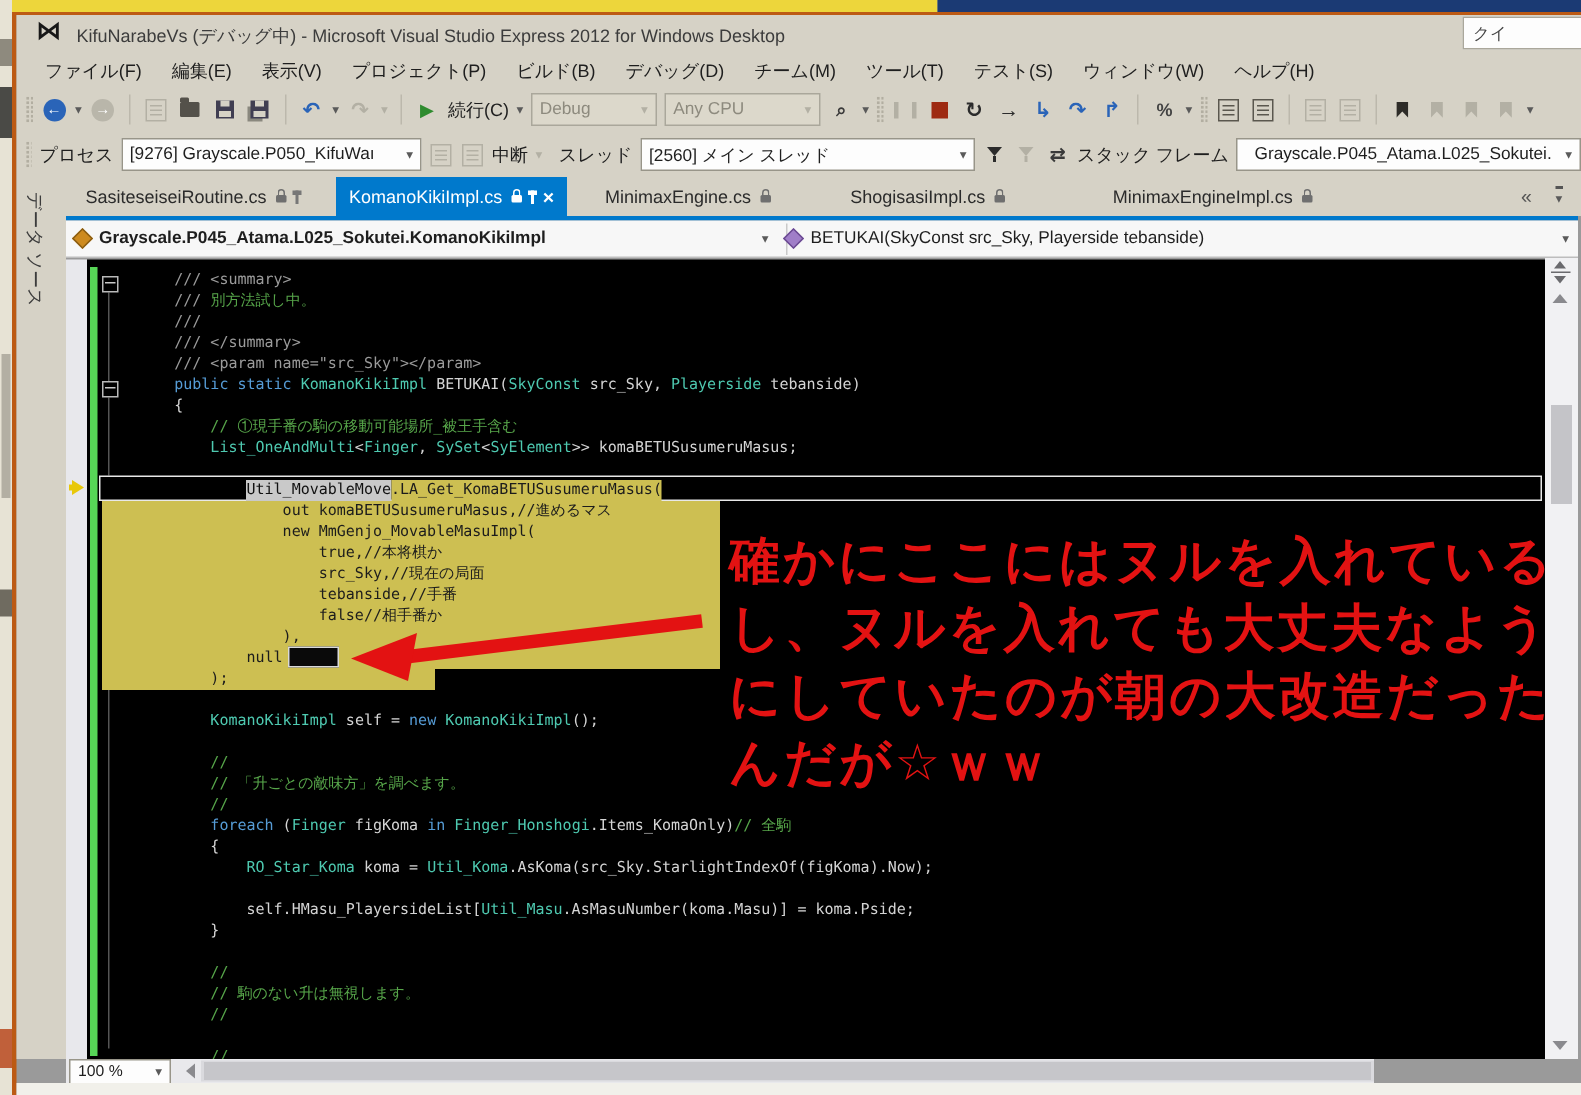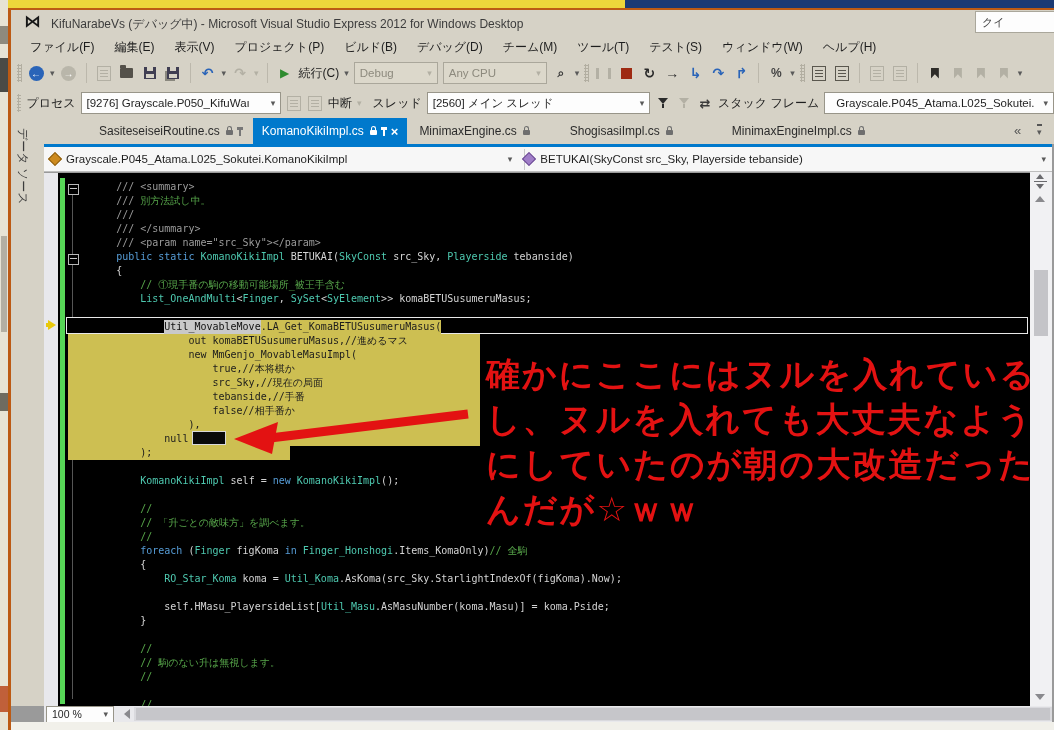--- a/index.html
+++ b/index.html
@@ -39,21 +39,21 @@
   .funnel{position:relative;width:12px;height:12px;}
   .funnel::before{content:"";position:absolute;left:1px;top:1px;border-left:5px solid transparent;border-right:5px solid transparent;border-top:6px solid #2b2b2b;}
   .funnel::after{content:"";position:absolute;left:5px;top:7px;width:2px;height:4px;background:#2b2b2b;}
   .funnel.dis::before{border-top-color:#b3b0a4;}
   .funnel.dis::after{background:#b3b0a4;}
   .combo{height:20px;background:#fdfdfd;border:1px solid #989589;display:flex;align-items:center;font-size:11.5px;color:#1e1e1e;padding:0 5px;white-space:nowrap;overflow:hidden;}
   .combo .caret{margin-left:auto;padding-left:4px;}
   .combo.dis{background:#dcd8cb;color:#8d8a7e;border-color:#aaa79b;}
   .lbl{white-space:nowrap;}
   
-  .tabstrip{display:flex;align-items:stretch;height:26px;padding-left:37px;gap:3px;font-size:12px;color:#2b2b2b;margin-left:42px;}
+  .tabstrip{display:flex;align-items:stretch;height:26px;padding-left:37px;gap:16px;font-size:12px;color:#2b2b2b;}
   .tab{display:flex;align-items:center;padding:0 9px;gap:6px;white-space:nowrap;}
   .tab:nth-child(4),.tab:nth-child(5){padding:0 28px;}
   .tab.active{background:#0079cc;color:#fff;}
   .lock{width:7px;height:5px;background:#6f6f6f;border-radius:1px;position:relative;display:inline-block;margin-top:3px;}
   .lock::before{content:"";position:absolute;left:1px;top:-4px;width:5px;height:4px;border:1px solid #6f6f6f;border-bottom:none;border-radius:3px 3px 0 0;box-sizing:border-box;}
   .tab.active .lock{background:#fff;}
   .tab.active .lock::before{border-color:#fff;}
   .pin{width:2px;height:9px;background:#777;position:relative;display:inline-block;}
   .pin::before{content:"";position:absolute;left:-2px;top:0;width:6px;height:3px;background:#777;}
   .tab.active .pin{background:#fff;}
@@ -274,21 +274,21 @@
         <span>MinimaxEngineImpl.cs</span>
         <span class="lock"></span>
       </div>
     </div>
   <span class="abs" style="left:1003px;top:5px;font-size:13px;color:#555;">«</span>
   <span class="abs caret" style="left:1026px;top:6px;border-top:2px solid #555;padding-top:1px;">▾</span>
 </div>
 <div class="abs" style="left:44px;top:144px;width:1008px;height:3px;background:#0079cc;"></div>
 
 <div class="abs navrow" style="left:44px;top:147px;width:1008px;height:25px;">
-  <div class="nav-half" style="width:468px;">
+  <div class="nav-half" style="width:468px;font-weight:bold;">
     <span class="diamond d-orange"></span>
     <span>Grayscale.P045_Atama.L025_Sokutei.KomanoKikiImpl</span>
     <span class="caret" style="margin-left:auto;">▾</span>
   </div>
   <div class="abs" style="left:480px;top:2px;width:1px;height:21px;background:#c9c9c9;"></div>
   <div class="nav-half" style="width:528px;">
     <span class="diamond d-purple"></span>
     <span>BETUKAI(SkyConst src_Sky, Playerside tebanside)</span>
     <span class="caret" style="margin-left:auto;">▾</span>
   </div>
@@ -356,21 +356,21 @@
 
 <div class="abs" style="left:1030px;top:172px;width:22px;height:534px;background:#f1f1f3;">
   <div class="split-ic abs" style="left:4px;top:2px;">
       <span class="split-mid"></span>
     </div>
   <div class="sb-tri-up abs" style="left:5px;top:24px;"></div>
   <div class="abs" style="left:4px;top:98px;width:14px;height:66px;background:#c4c4c8;"></div>
   <div class="sb-tri-down abs" style="left:5px;top:522px;"></div>
 </div>
 
-<div class="abs" style="left:44px;top:706px;width:1008px;height:16px;background:#e9e9ec;display:flex;align-items:center;">
+<div class="abs" style="left:44px;top:706px;width:872px;height:16px;background:#e9e9ec;display:flex;align-items:center;">
   <span class="combo" style="width:56px;height:15px;margin-left:2px;font-size:10.5px;">
     <span>100 %</span>
       <span class="caret">▾</span>
   </span>
   <span class="sb-tri-left" style="margin-left:10px;"></span>
   <div style="flex:1;height:14px;margin-left:4px;background:#dadade;position:relative;">
     <div style="position:absolute;left:2px;top:1px;right:2px;height:12px;background:#c6c6ca;"></div>
   </div>
 </div>
 <div class="abs" style="left:11px;top:722px;width:1043px;height:8px;background:#f1f0ea;"></div>

